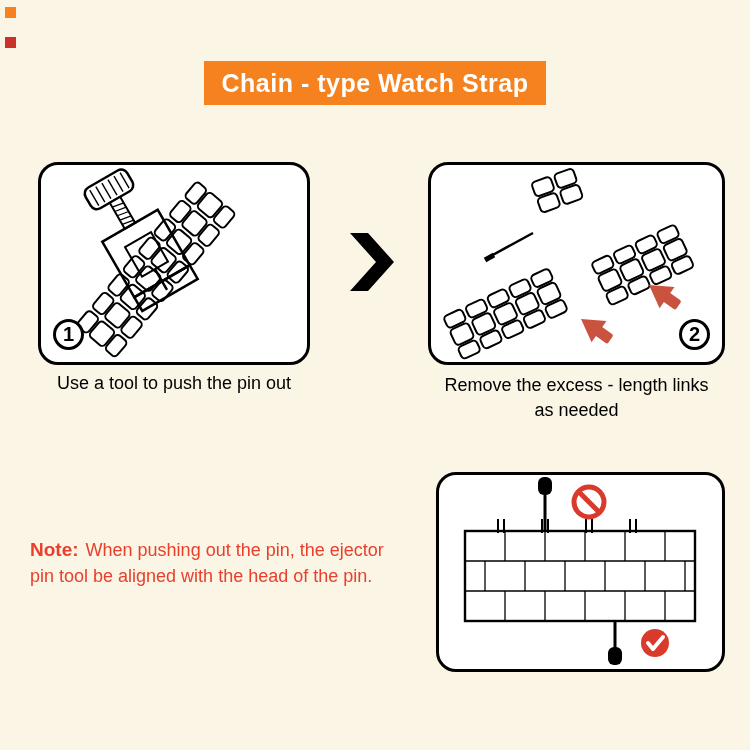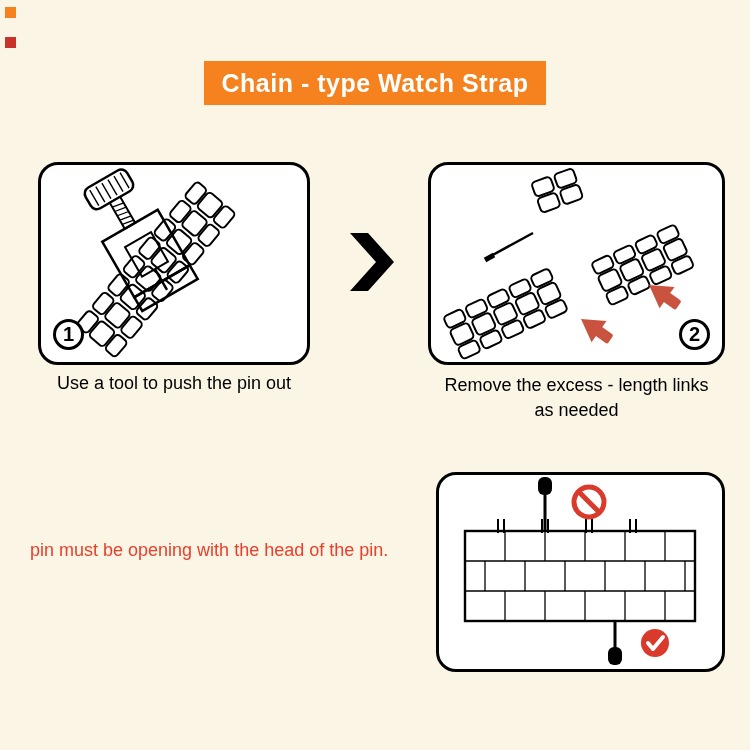--- a/index.html
+++ b/index.html
@@ -159,21 +159,24 @@
     </div>
   </div>
 
   <div class="caption caption-2">
     <div>Remove the excess - length links</div>
     <div>as needed</div>
   </div>
   <div class="caption caption-1">Use a tool to push the pin out</div>
 
   <div class="note">
-    <div class="note-line">pin must be opening with the head of the pin.</div>
+    <div class="note-line">
+      <span class="note-label">Note:</span><span>When pushing out the pin, the ejector</span>
+    </div>
+    <div class="note-line">pin tool be aligned with the head of the pin.</div>
   </div>
 
   <div class="panel panel-3">
     <svg class="ill" viewBox="0 0 283 194">
 
       <g stroke="#000" fill="#fff">
         <rect x="26" y="56" width="230" height="90" stroke-width="2.4"></rect>
         <line x1="26" y1="86" x2="256" y2="86" stroke-width="1.6"></line>
         <line x1="26" y1="116" x2="256" y2="116" stroke-width="1.6"></line>
         <g stroke-width="1.3">

